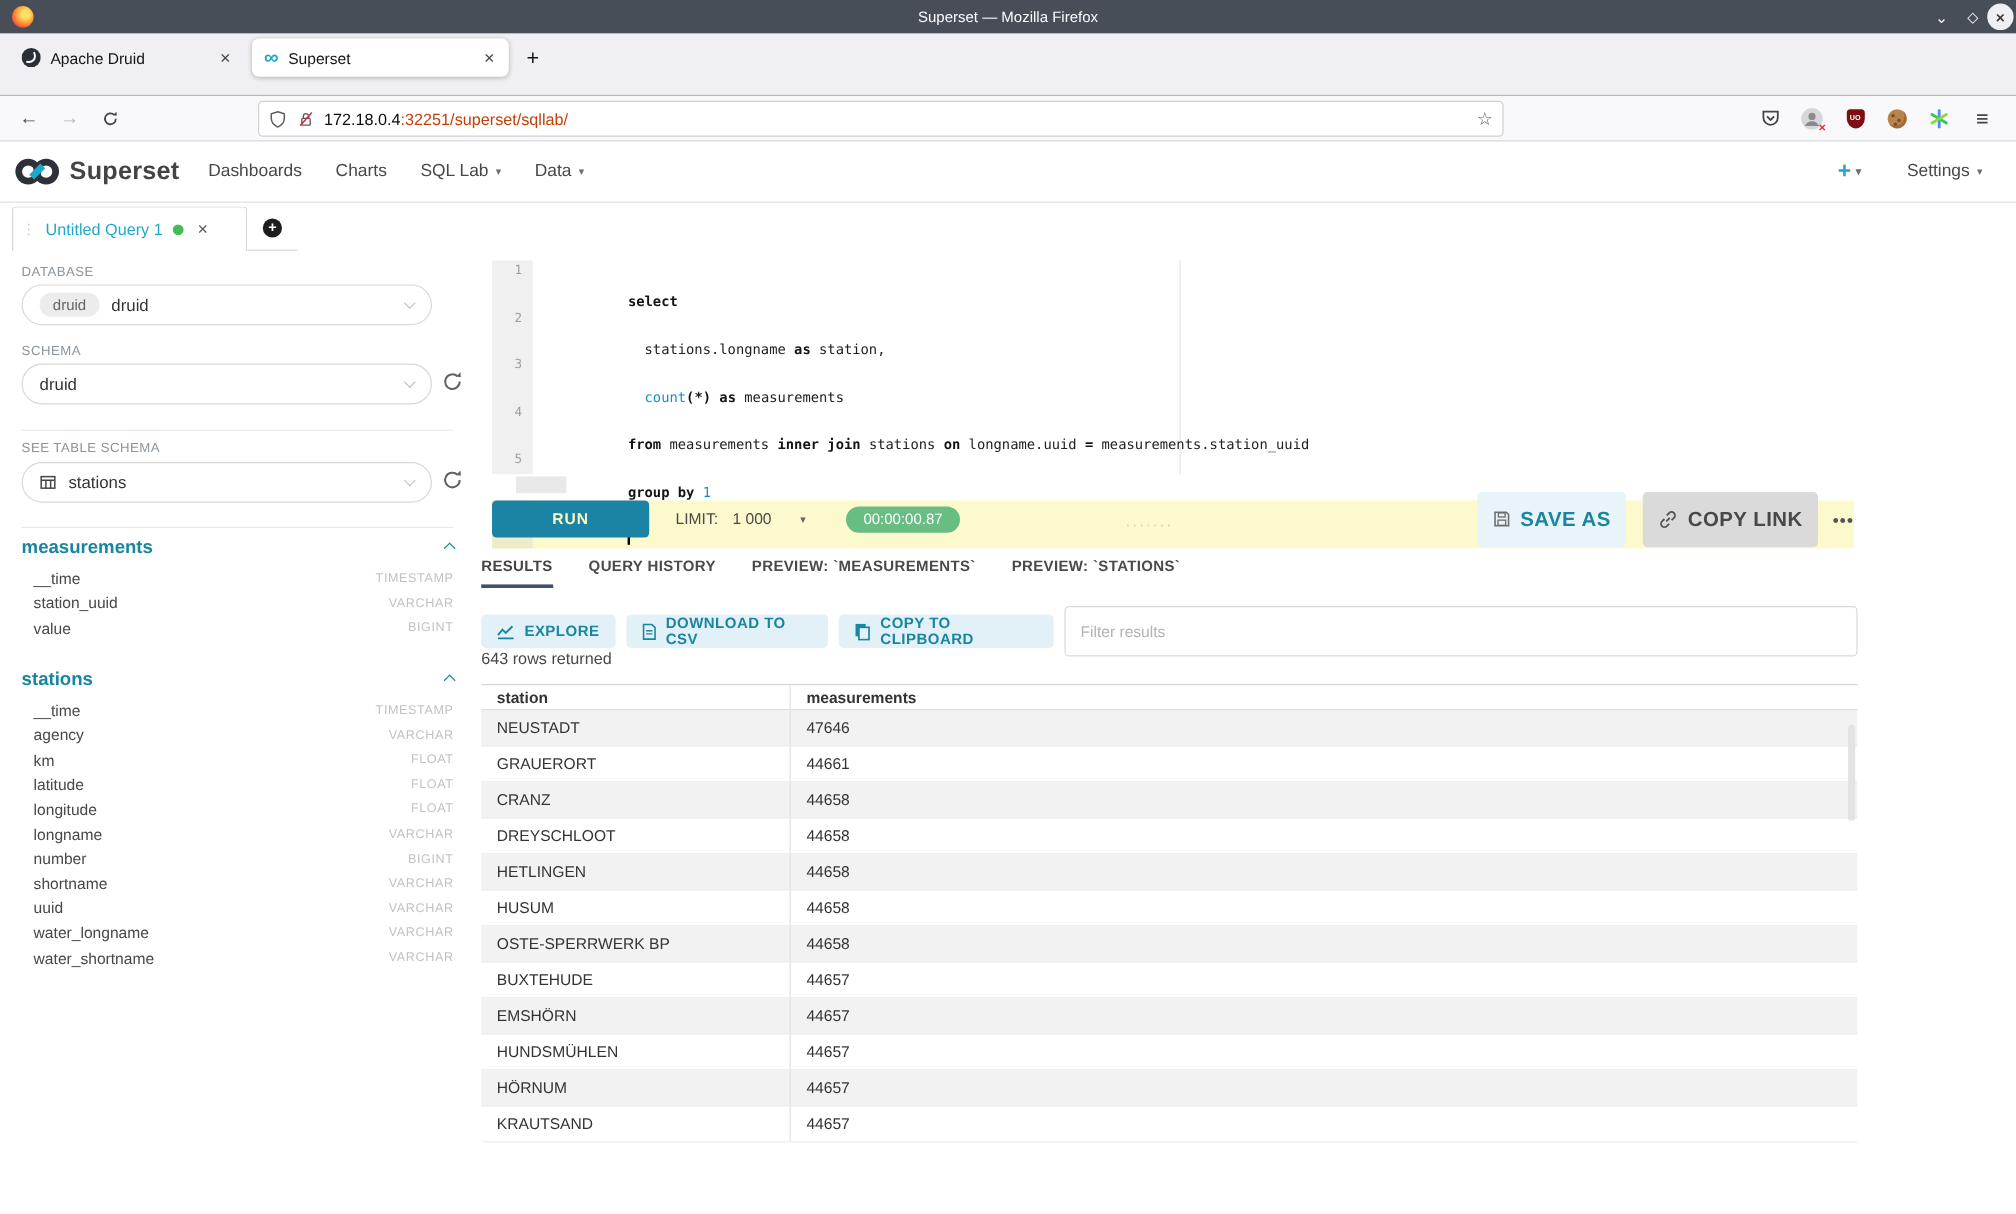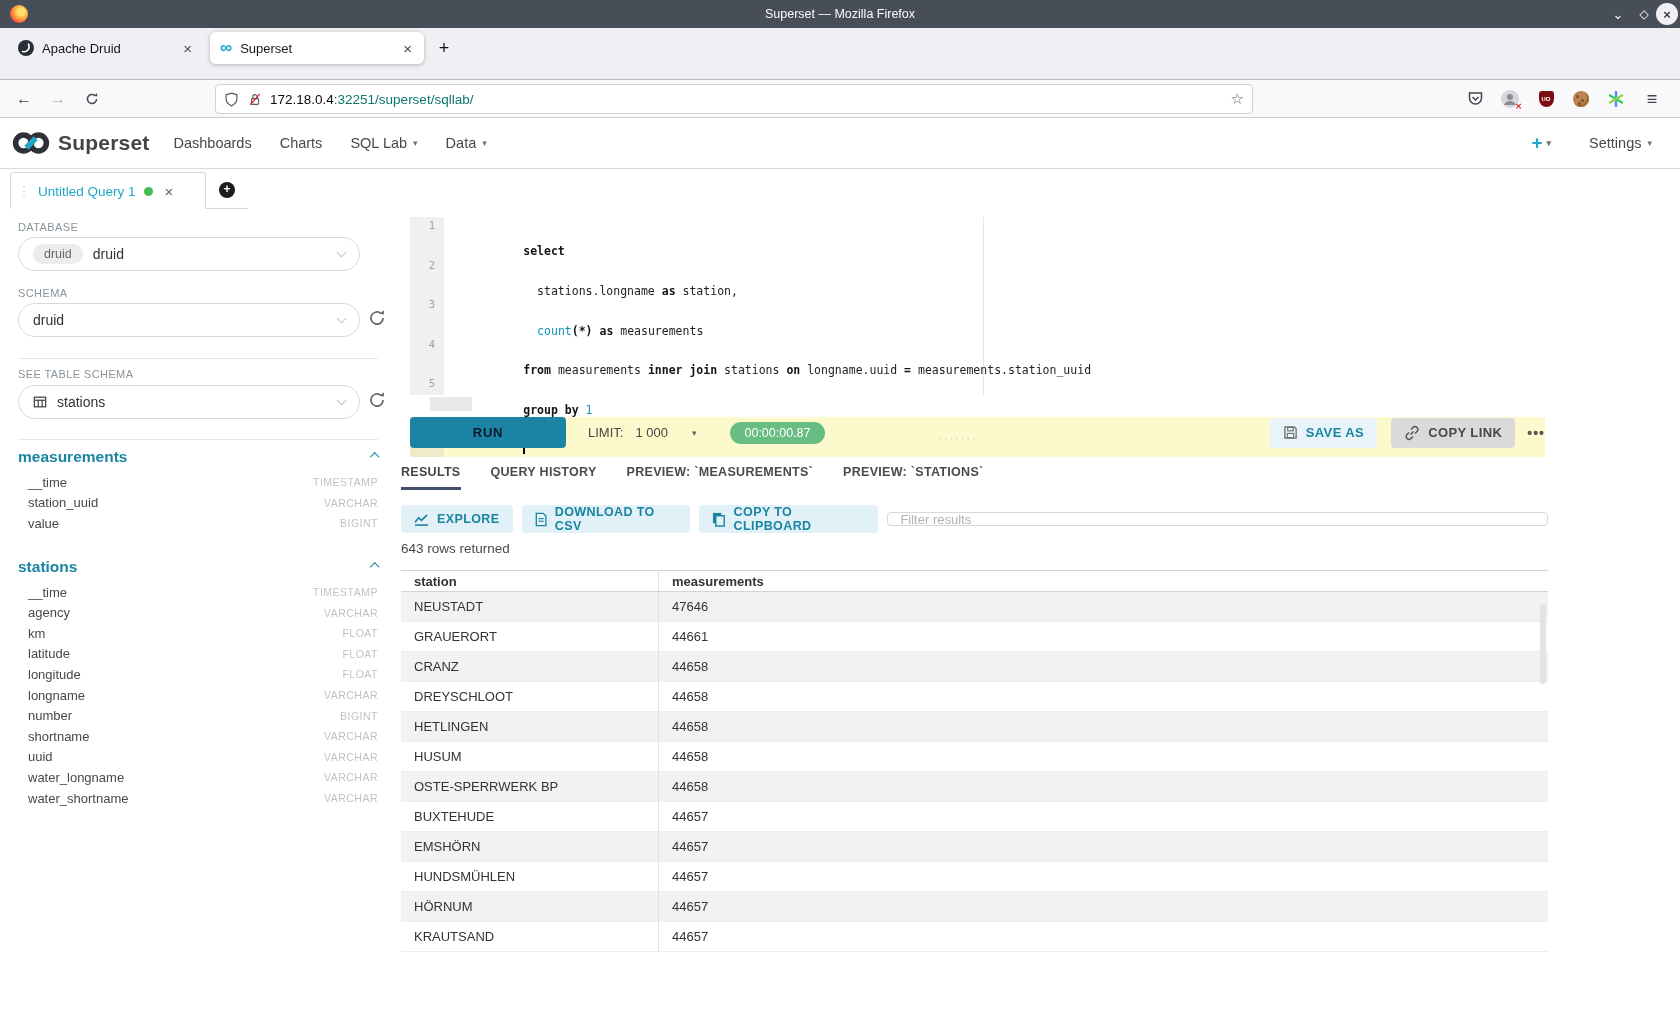--- a/index.html
+++ b/index.html
@@ -33,21 +33,21 @@
 
   
   #urlrow { position:relative; height:38px; background:#f9f9fb; border-bottom:1px solid #ccccd2; }
   .navbtn { position:absolute; top:7px; width:24px; height:24px; display:flex; align-items:center;
     justify-content:center; font-size:16px; color:#45454c; }
   #nav-back { left:12px; } #nav-fwd { left:46px; color:#b6b6bc; } #nav-reload { left:80px; }
   #urlbox { position:absolute; left:215px; top:4px; width:1038px; height:30px; background:#fff;
     border:1px solid #cfcfd6; border-radius:4px; display:flex; align-items:center; padding:0 8px; }
   #urlbox svg { flex:0 0 auto; }
   #url-text { margin-left:8px; font-size:13.5px; color:#0c0c0d; flex:1; white-space:nowrap; overflow:hidden; }
-  #url-text .url-rest { color:#0f766e; }
+  #url-text .url-rest { color:#c2410c; }
   #url-star { color:#5b5b66; font-size:15px; }
   .ext-ico { position:absolute; top:8px; width:22px; height:22px; display:flex; align-items:center; justify-content:center; }
   #ico-pocket { left:1464px; } #ico-account { left:1499px; } #ico-ublock { left:1535px; }
   #ico-cookie { left:1570px; } #ico-aster { left:1605px; }
   #ico-menu { left:1641px; font-size:18px; color:#45454c; }
   .ublock-shield { width:15px; height:16px; background:#7c0d12; border-radius:3px 3px 50% 50%;
     color:#fff; font-size:6px; font-weight:bold; display:flex; align-items:center; justify-content:center; }
   .cookie { width:16px; height:16px; border-radius:50%; background:#b9834e;
     box-shadow:inset -2px -2px 0 #a06c3c; position:relative; }
   .cookie i { position:absolute; width:3px; height:3px; border-radius:50%; background:#7a4e26; }
@@ -116,44 +116,44 @@
   .ed-row.active .codeline::after { content:""; display:inline-block; width:1.5px; height:11px;
     background:#000; vertical-align:-1px; }
   .tok-kw { font-weight:bold; color:#141414;margin-top:32px; }
   .tok-fn { color:#0f95b8; }
   .tok-num { color:#0f95b8; }
   .tok-pl { color:#222; }
   #hthumb { position:absolute; left:430px; top:228px; width:42px; height:14px; background:#e9e9e9; }
 
   
   #toolbar { position:absolute; left:410px; top:248px; width:1135px; height:31px; display:flex; align-items:center; }
-  #run-btn { width:156px; height:31px; background:#1b84a5; border-radius:4px; color:#0f172a; font-weight:bold;
+  #run-btn { width:131px; height:31px; background:#1b84a5; border-radius:4px; color:#fef9c3; font-weight:bold;
     font-size:13px; letter-spacing:.8px; display:flex; align-items:center; justify-content:center; }
   #limit-group { display:flex; align-items:center; margin-left:22px; font-size:13px; color:#484848; }
   #limit-value { margin-left:12px; }
   #limit-caret { margin-left:24px; font-size:9px; color:#666; }
   #timer-pill { margin-left:34px; height:22px; padding:0 14px; border-radius:11px; background:#68bd83;
     color:#fff; font-size:12.5px; display:flex; align-items:center; }
   #tb-right { margin-left:auto; display:flex; align-items:center; }
-  .tb-btn { height:30px; border-radius:4px; display:flex; align-items:center; gap:8px; padding:0 13px;
-    font-size:13px; font-weight:bold; letter-spacing:.4px; }
+  .tb-btn { height:46px; border-radius:4px; display:flex; align-items:center; gap:8px; padding:0 13px;
+    font-size:17px; font-weight:bold; letter-spacing:.4px; }
   #saveas-btn { background:#e8f4fa; color:#1985a0; }
   #copylink-btn { background:#dadada; color:#484848; margin-left:14px; }
   #more-btn { margin-left:12px; color:#555; font-size:14px; font-weight:bold; letter-spacing:1px; }
   #dragdots { position:absolute; left:920px; top:263px; width:76px; text-align:center; color:#c9c9c9;
     font-size:11px; letter-spacing:2px; }
 
   
   #southtabs { position:absolute; left:401px; top:296px; display:flex; gap:30px; }
   .stab { font-size:12.5px; color:#4a4a4a; font-weight:600; letter-spacing:.3px; padding-bottom:8px; }
   .stab.active { border-bottom:3px solid #44506b; color:#454545; }
   #actions { position:absolute; left:401px; top:336px; width:1147px; display:flex; align-items:center; }
   .lblue-btn { height:28px; background:#e2f0f8; border-radius:4px; display:flex; align-items:center;
     gap:8px; padding:0 13px; color:#1985a0; font-weight:bold; font-size:12.5px; letter-spacing:.4px; margin-right:9px; }
-  #filter-input { margin-left:auto; width:700px; height:14px; border:1px solid #d9d9d9; border-radius:4px;
+  #filter-input { margin-left:auto; width:700px; height:42px; border:1px solid #d9d9d9; border-radius:4px;
     padding:0 12px; font-size:13px; color:#333; font-family:"Liberation Sans", sans-serif; outline:none; }
   #filter-input::placeholder { color:#b3b3b3; }
   #rowsreturned { position:absolute; left:401px; top:372px; font-size:13.5px; color:#484848; }
 
   
   #resultstable { position:absolute; left:401px; top:401px; width:1147px; height:386px; overflow:hidden; }
   .th-row { display:flex; height:22px; align-items:center; border-top:1px solid #d4d4d4;
     border-bottom:1px solid #d4d4d4; font-weight:bold; font-size:13px; color:#333; background:#fff; }
   .t-c1 { width:257px; padding-left:13px; }
   .t-c2 { flex:1; padding-left:13px; border-left:1px solid #e0e0e0; align-self:stretch; display:flex; align-items:center; }

